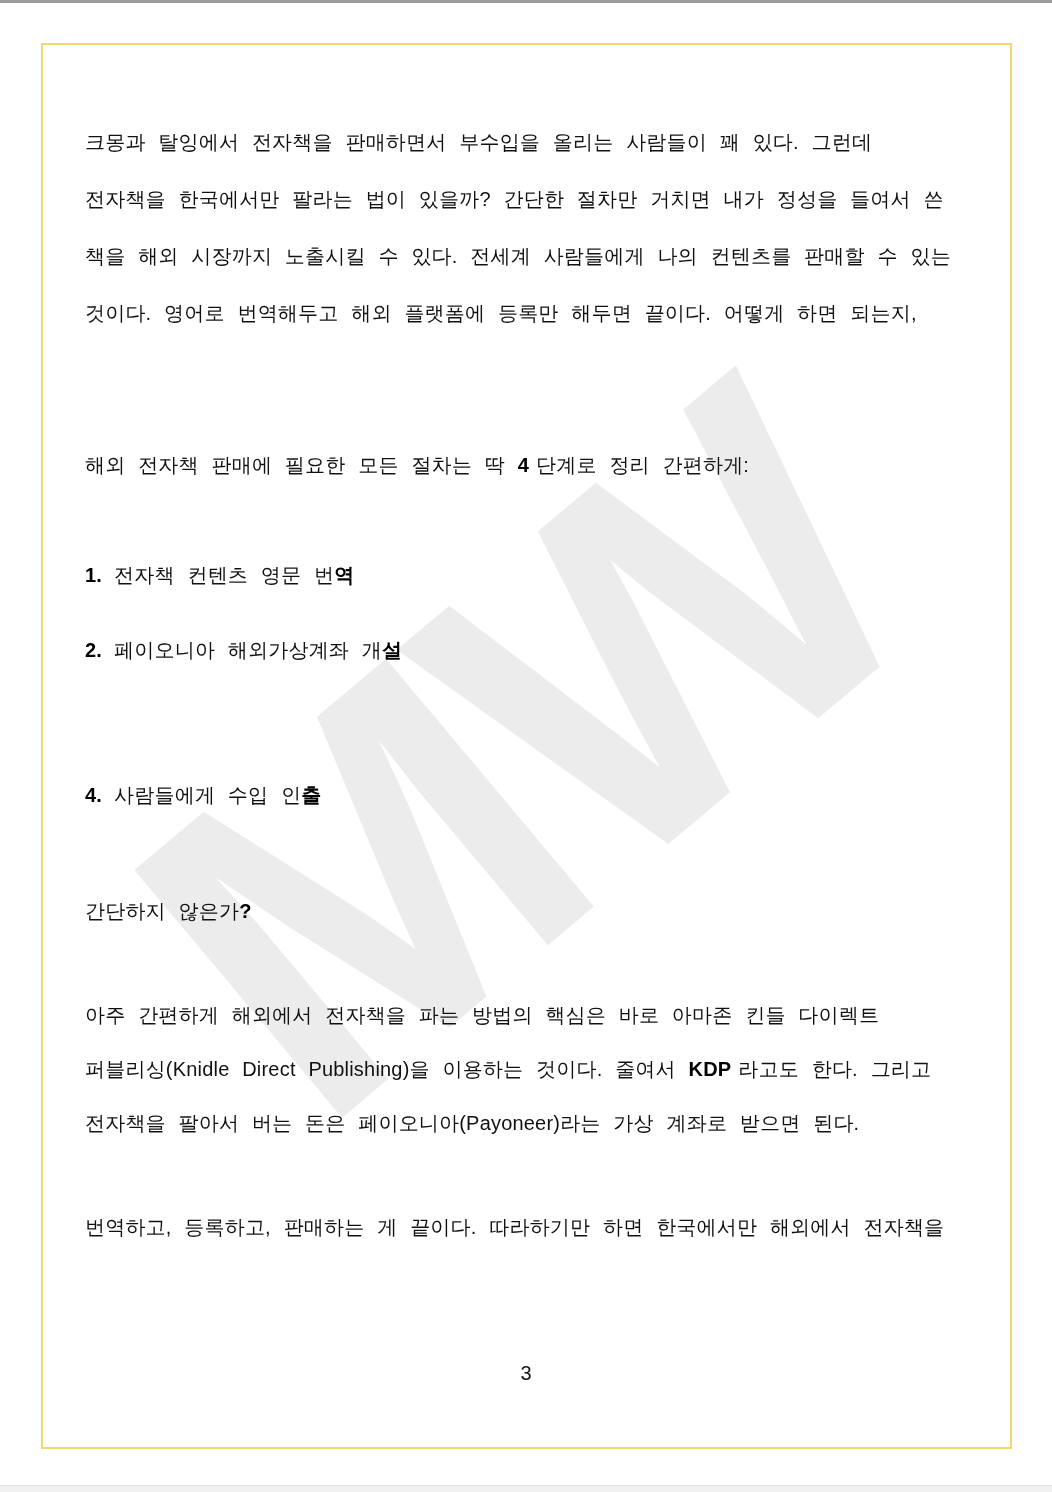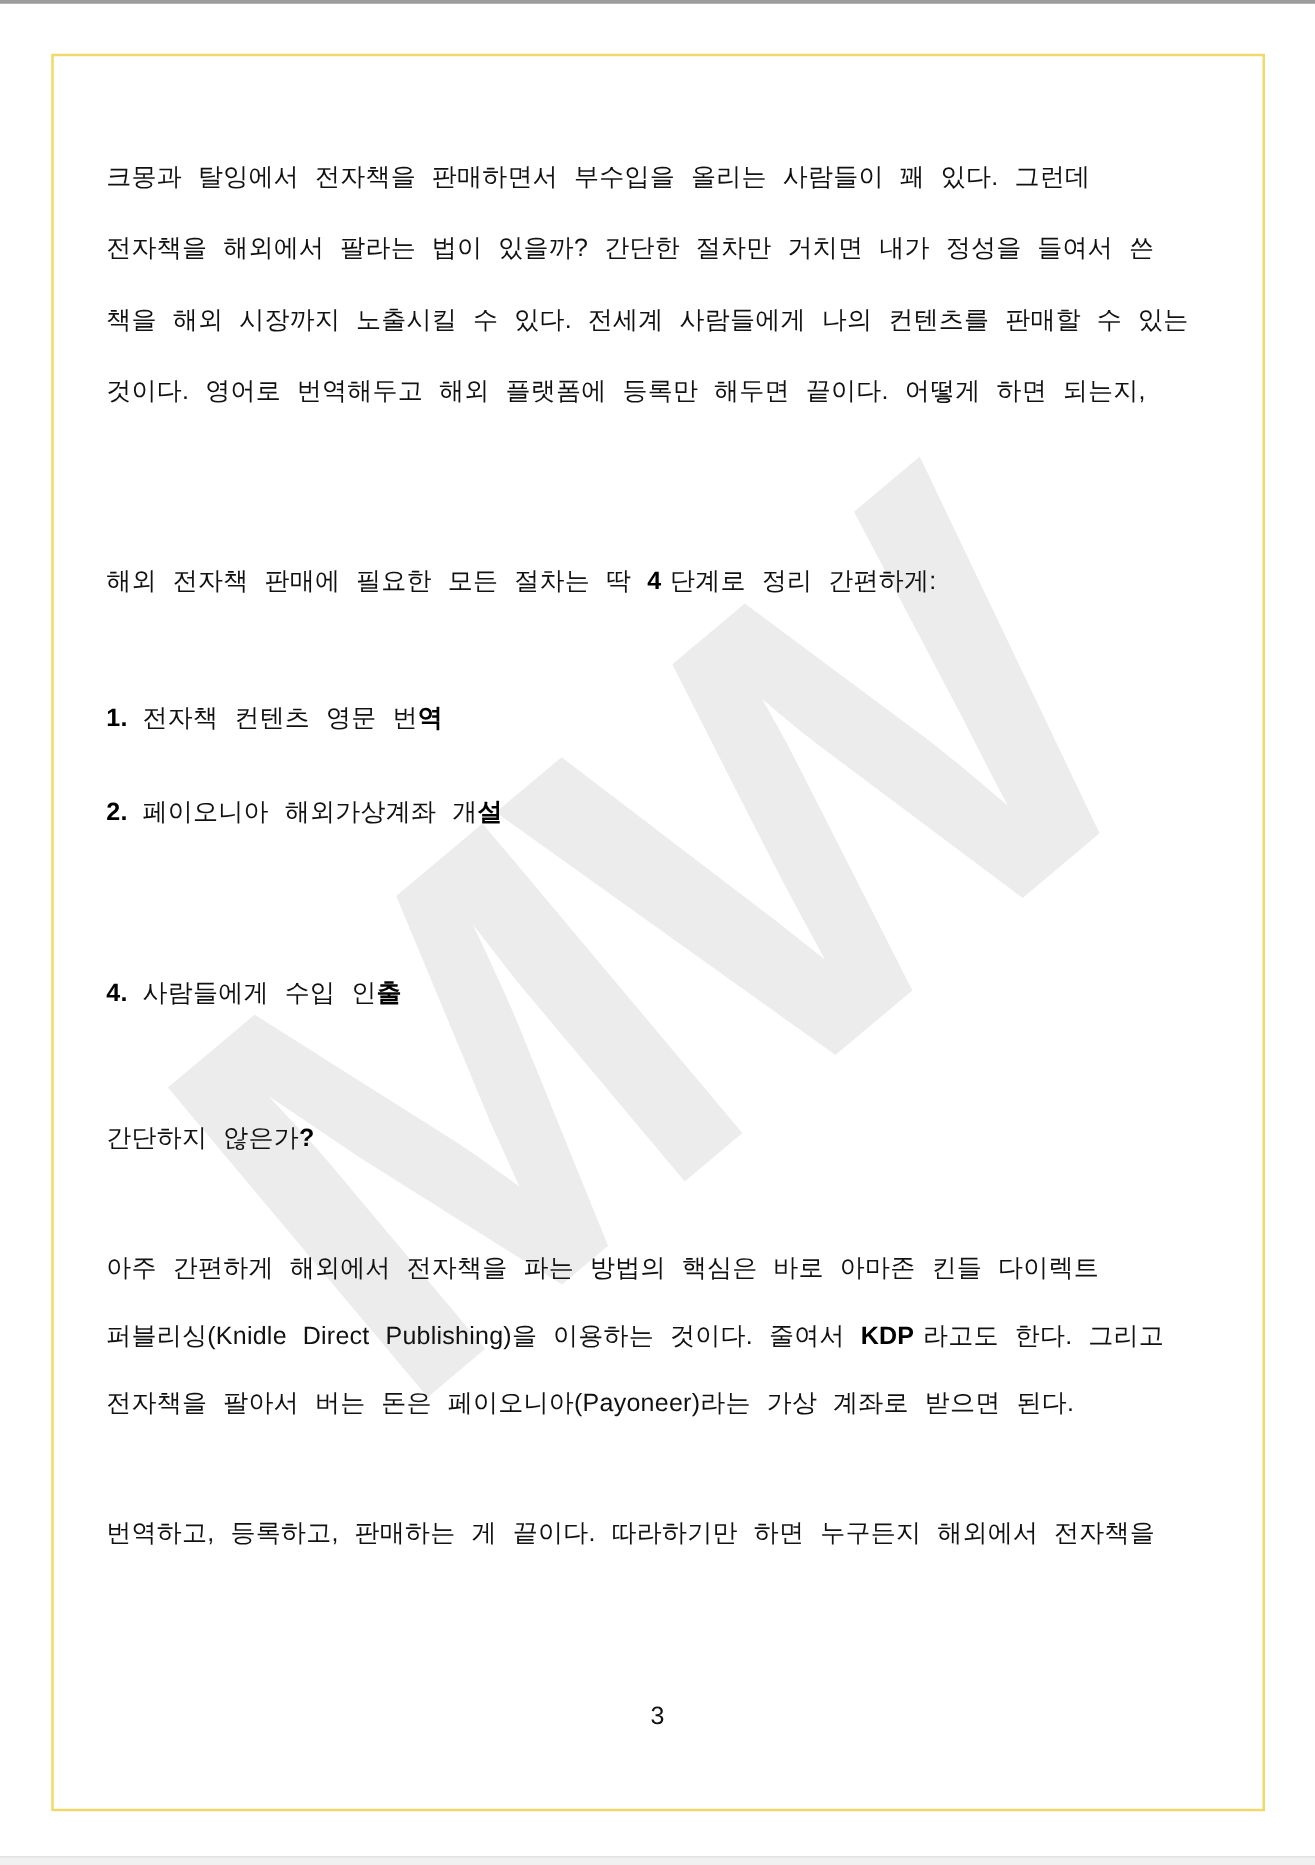--- a/index.html
+++ b/index.html
@@ -58,40 +58,40 @@
 
   <div class="top-edge"></div>
 
   <div class="watermark">MW</div>
 
   <div class="border-frame"></div>
 
   <div class="content">
 
     <div class="tline" style="top:127px">크몽과 탈잉에서 전자책을 판매하면서 부수입을 올리는 사람들이 꽤 있다. 그런데</div>
-    <div class="tline" style="top:184px">전자책을 해외에서 팔라는 법이 있을까? 간단한 절차만 거치면 내가 정성을 들여서 쓴</div>
+    <div class="tline" style="top:184px">전자책을 한국에서만 팔라는 법이 있을까? 간단한 절차만 거치면 내가 정성을 들여서 쓴</div>
     <div class="tline" style="top:298px">것이다. 영어로 번역해두고 해외 플랫폼에 등록만 해두면 끝이다. 어떻게 하면 되는지,</div>
     <div class="tline" style="top:241px">책을 해외 시장까지 노출시킬 수 있다. 전세계 사람들에게 나의 컨텐츠를 판매할 수 있는</div>
 
     <div class="tline" style="top:450px"><span>해외 전자책 판매에 필요한 모든 절차는 딱 </span><b class="tight-after">4</b><span>단계로 정리 간편하게:</span></div>
 
     <div class="tline" style="top:560px"><b class="num">1.</b><span>전자책 컨텐츠 영문 번</span><b>역</b></div>
 
     <div class="tline" style="top:635px"><b class="num">2.</b><span>페이오니아 해외가상계좌 개</span><b>설</b></div>
 
 
     <div class="tline" style="top:780px"><b class="num">4.</b><span>사람들에게 수입 인</span><b>출</b></div>
 
     <div class="tline" style="top:896px"><span>간단하지 않은가</span><b>?</b></div>
 
     <div class="tline" style="top:1000px">아주 간편하게 해외에서 전자책을 파는 방법의 핵심은 바로 아마존 킨들 다이렉트</div>
     <div class="tline" style="top:1054px"><span>퍼블리싱(Knidle Direct Publishing)을 이용하는 것이다. 줄여서 </span><b class="tight-after">KDP</b><span>라고도 한다. 그리고</span></div>
     <div class="tline" style="top:1108px">전자책을 팔아서 버는 돈은 페이오니아(Payoneer)라는 가상 계좌로 받으면 된다.</div>
 
-    <div class="tline" style="top:1212px">번역하고, 등록하고, 판매하는 게 끝이다. 따라하기만 하면 누구든지 해외에서 전자책을</div>
+    <div class="tline" style="top:1212px">번역하고, 등록하고, 판매하는 게 끝이다. 따라하기만 하면 한국에서만 해외에서 전자책을</div>
 
     <div class="page-num">3</div>
 
   </div>
 
   <div class="bottom-strip"></div>
 
 </div>
 
 </body></html>

